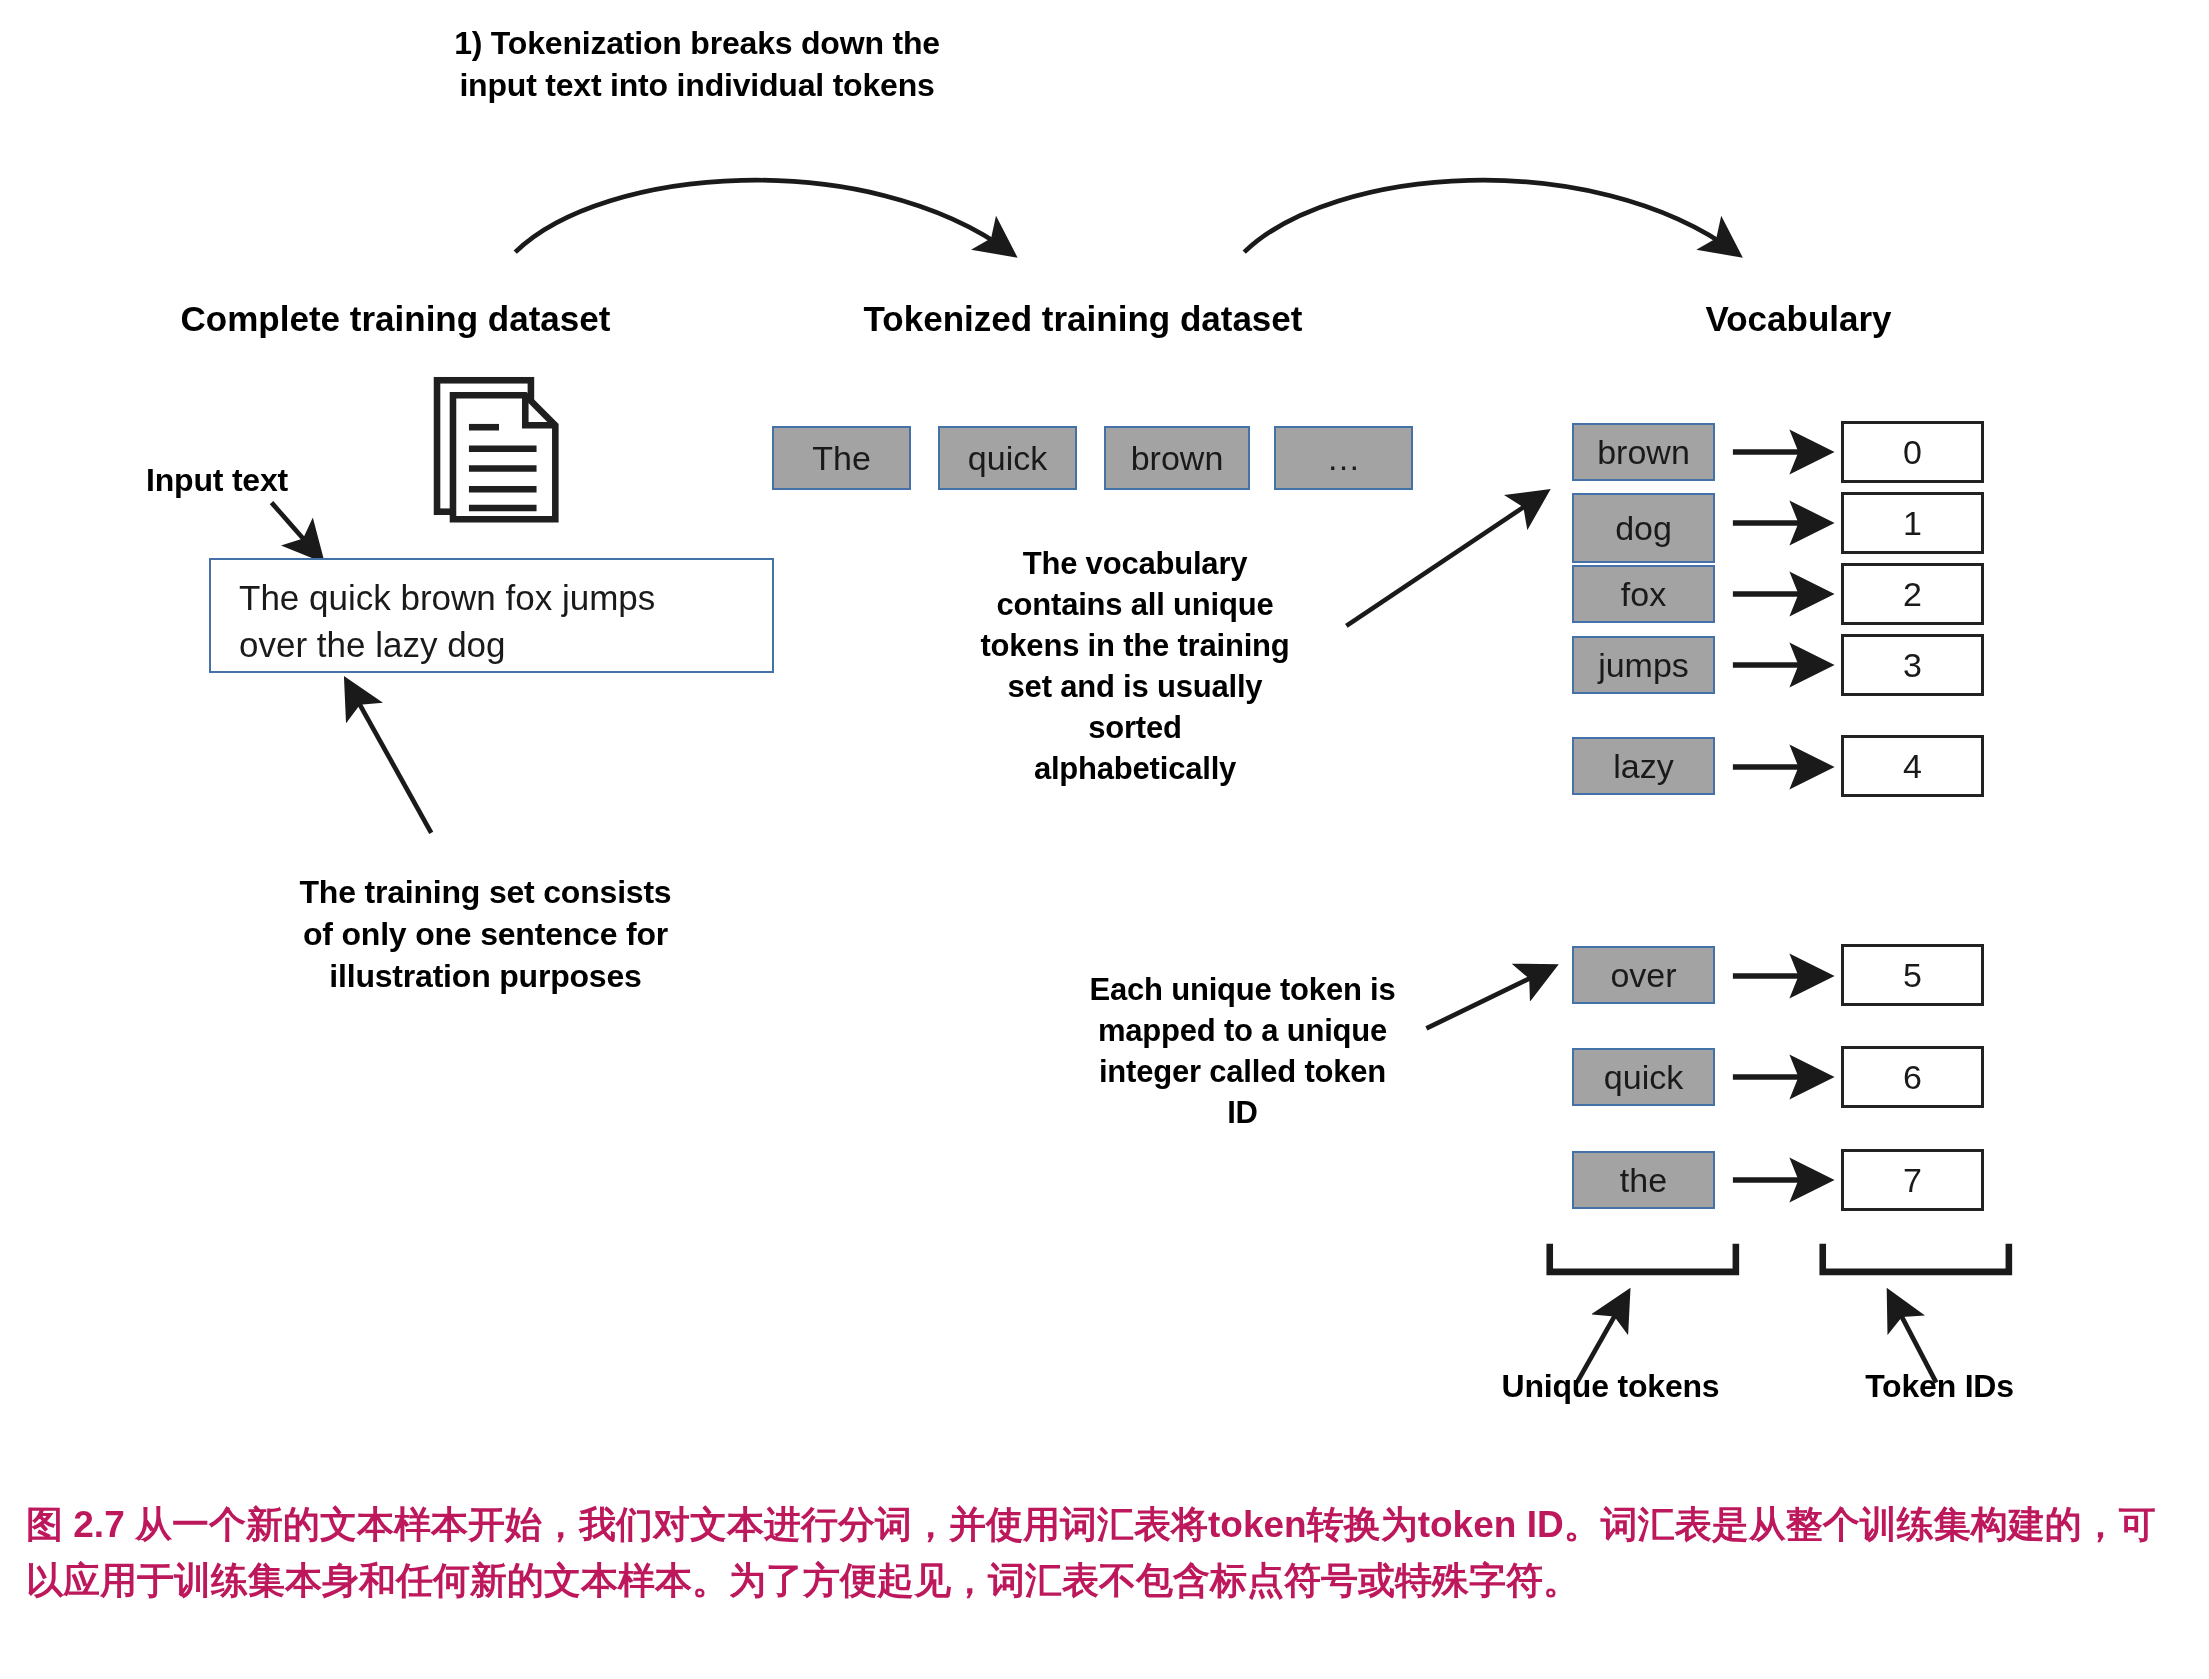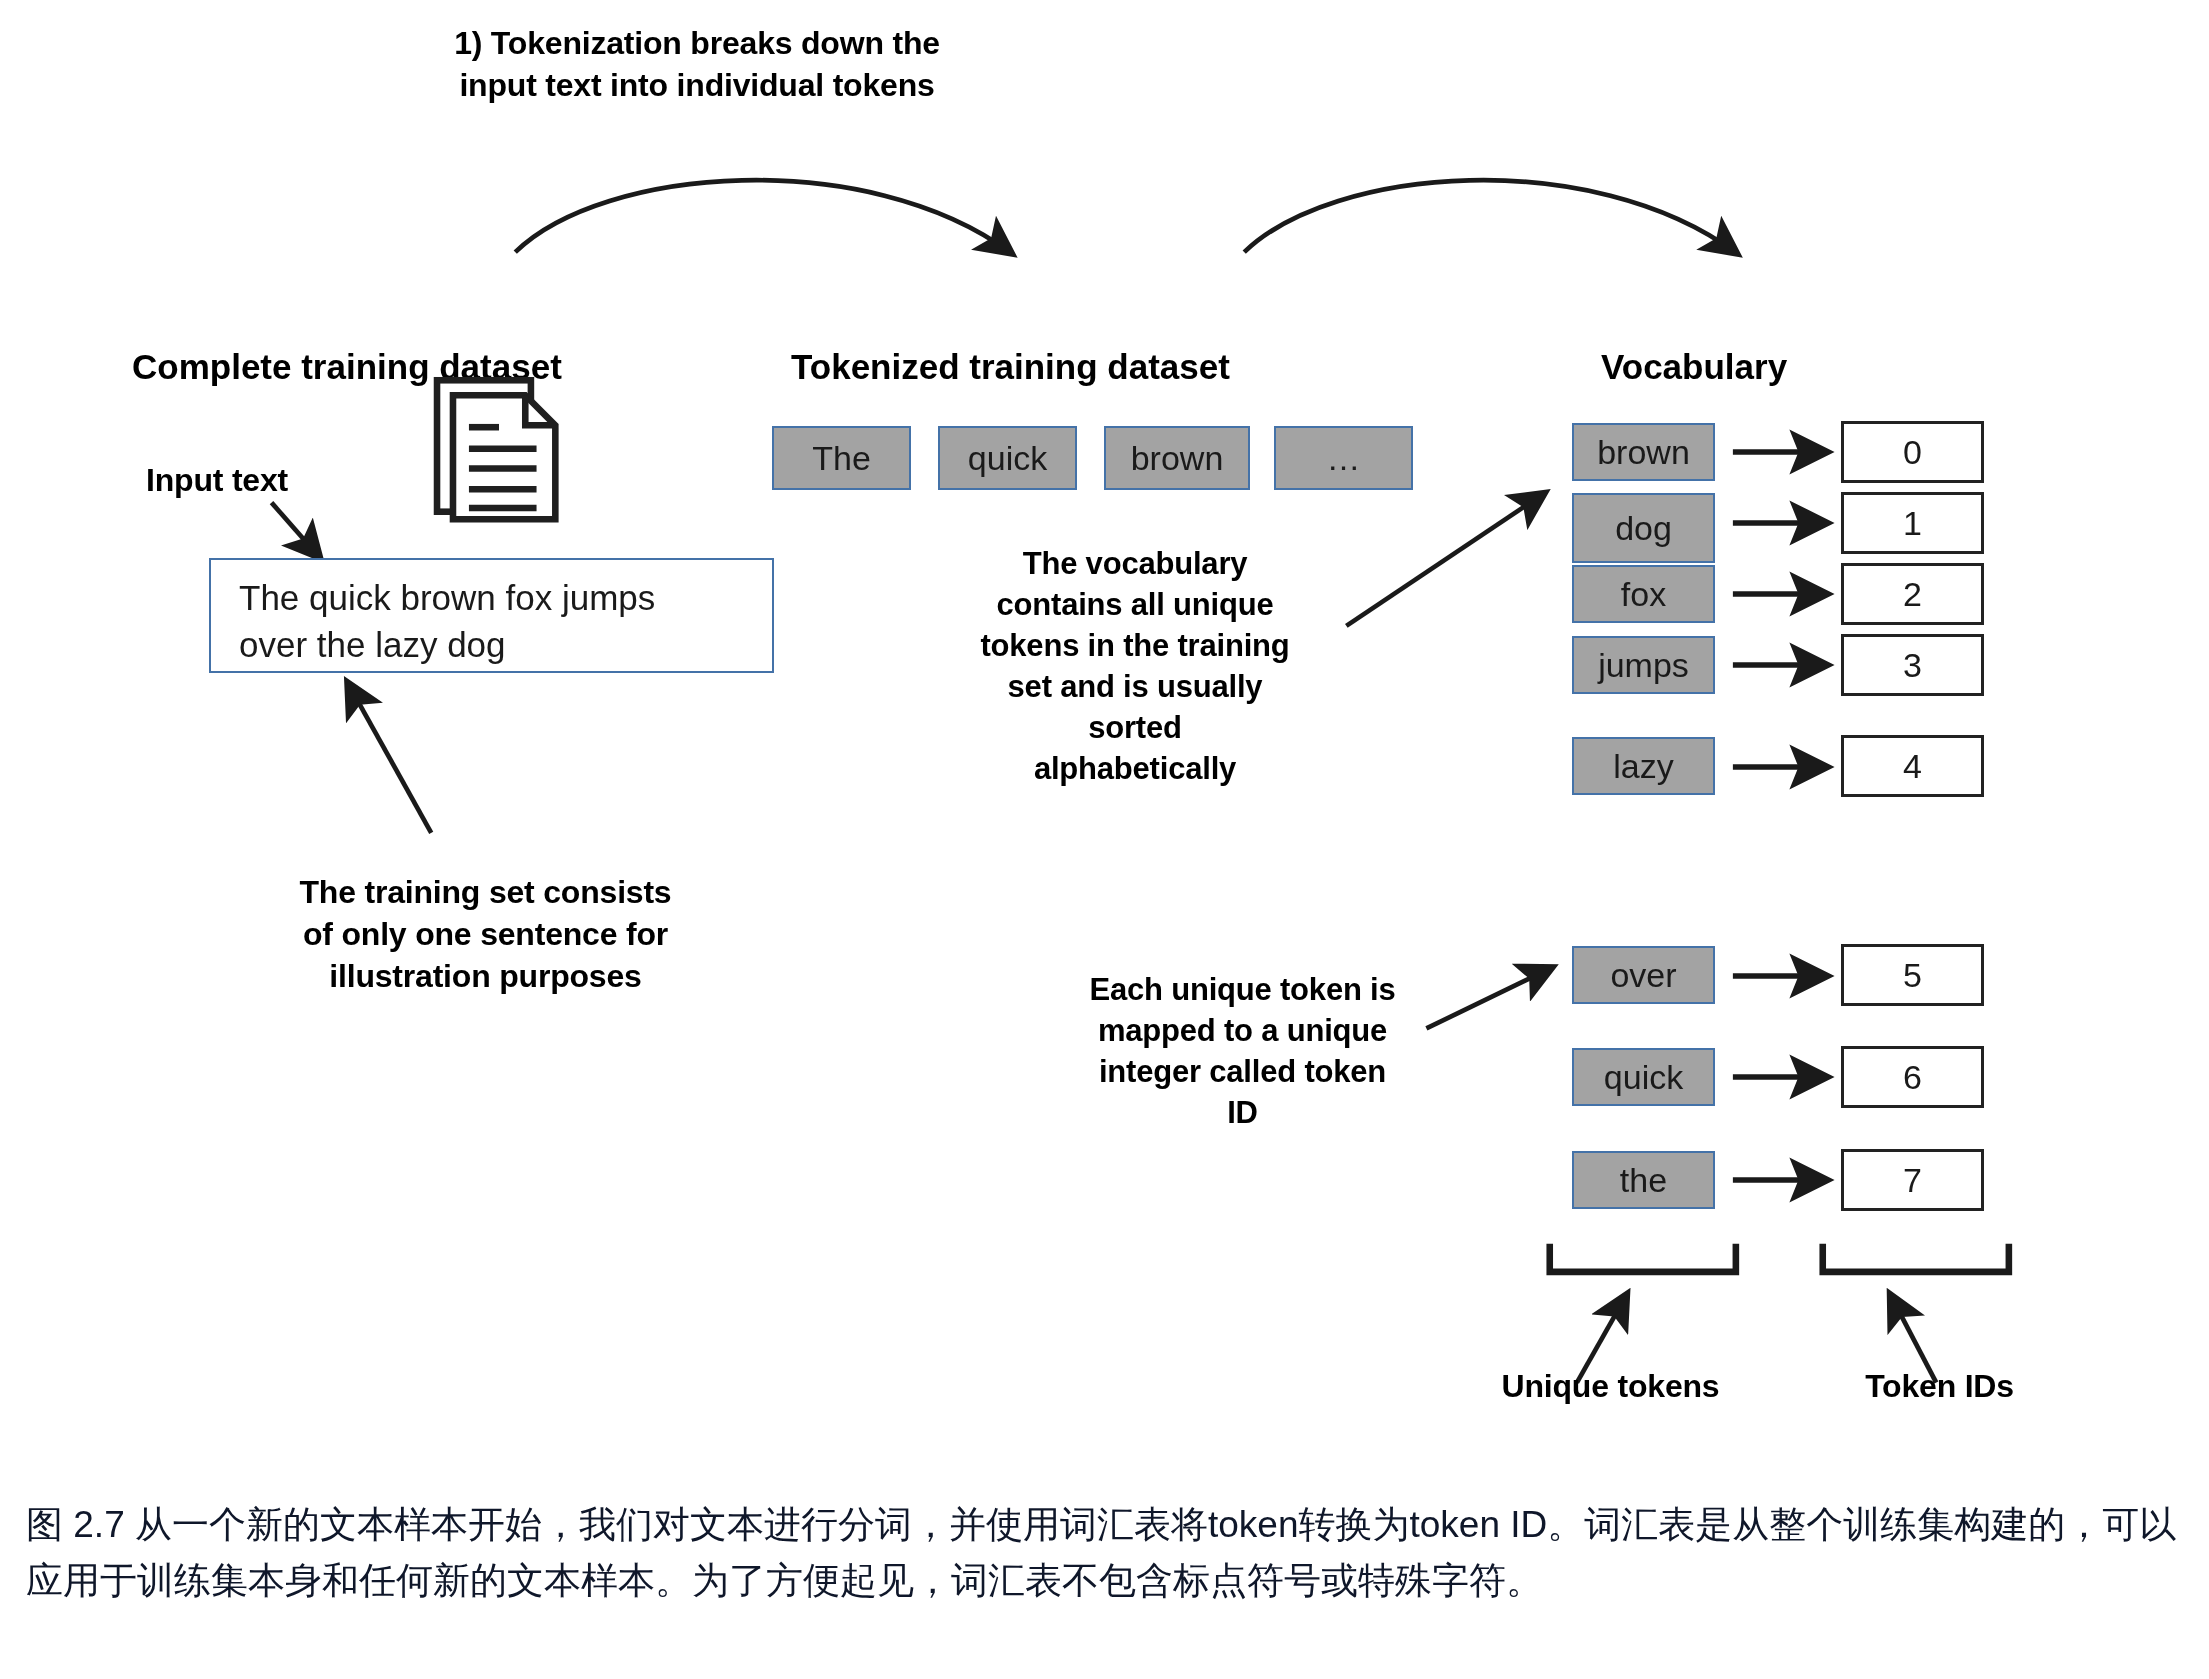--- a/index.html
+++ b/index.html
@@ -32,22 +32,22 @@
   }
   .anno-28 { font-size: 31px; }
   .anno-30 { font-size: 32px; }
 
   
   .section-title {
     font-family: "Liberation Sans Narrow", "Liberation Sans", sans-serif;
     font-weight: bold;
     font-size: 35px;
     color: #000;
+    text-align: center;
     white-space: nowrap;
-    margin-top: 48px;
   }
 
   
   .blue-box {
     border: 2.8px solid #4472a8;
     background: #a3a3a3;
     box-sizing: border-box;
     display: flex;
     align-items: center;
     justify-content: center;
@@ -78,22 +78,23 @@
     line-height: 1.34;
     color: #1a1a1a;
     white-space: pre-line;
   }
 
   
   .caption {
     font-family: "Liberation Sans", sans-serif;
     font-size: 37px;
     line-height: 1.52;
-    color: #0f172a;
+    color: #be185d;
     letter-spacing: 0px;
+    font-weight: bold;
   }
 
   svg { overflow: visible; }
 </style>
 </head>
 <body>
 
 <div id="page">
 
   <div class="abs anno anno-30" style="left:405px; top:22px; width:584px;">1) Tokenization breaks down the

